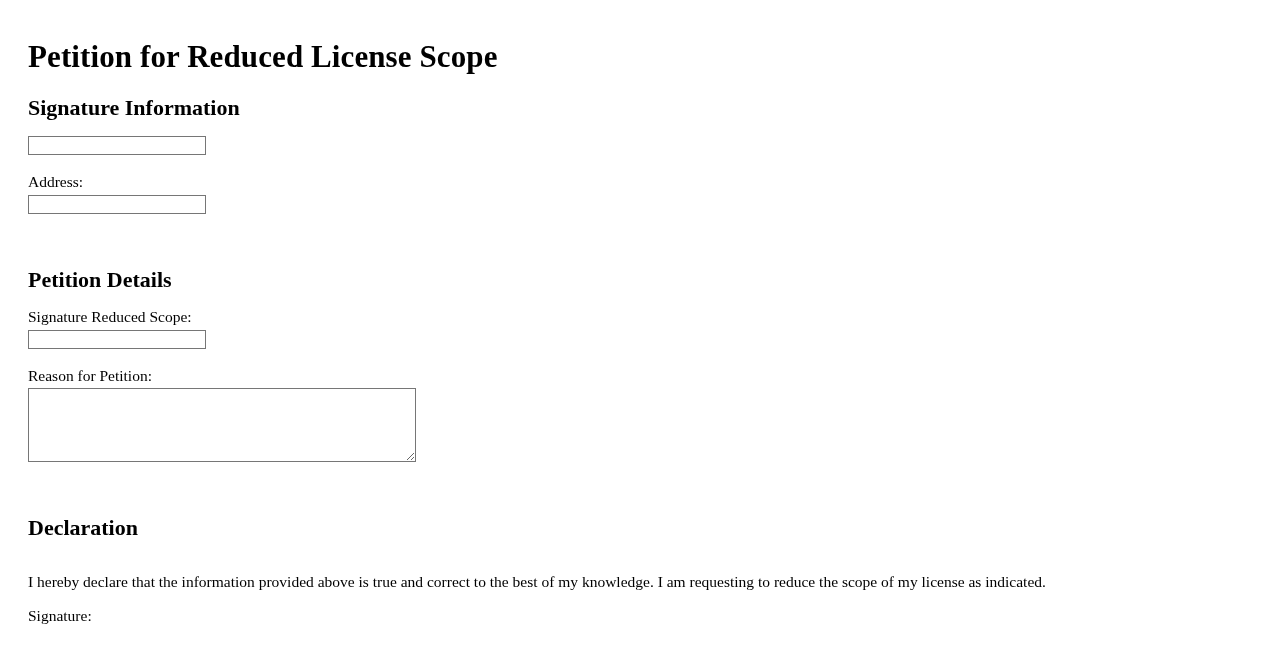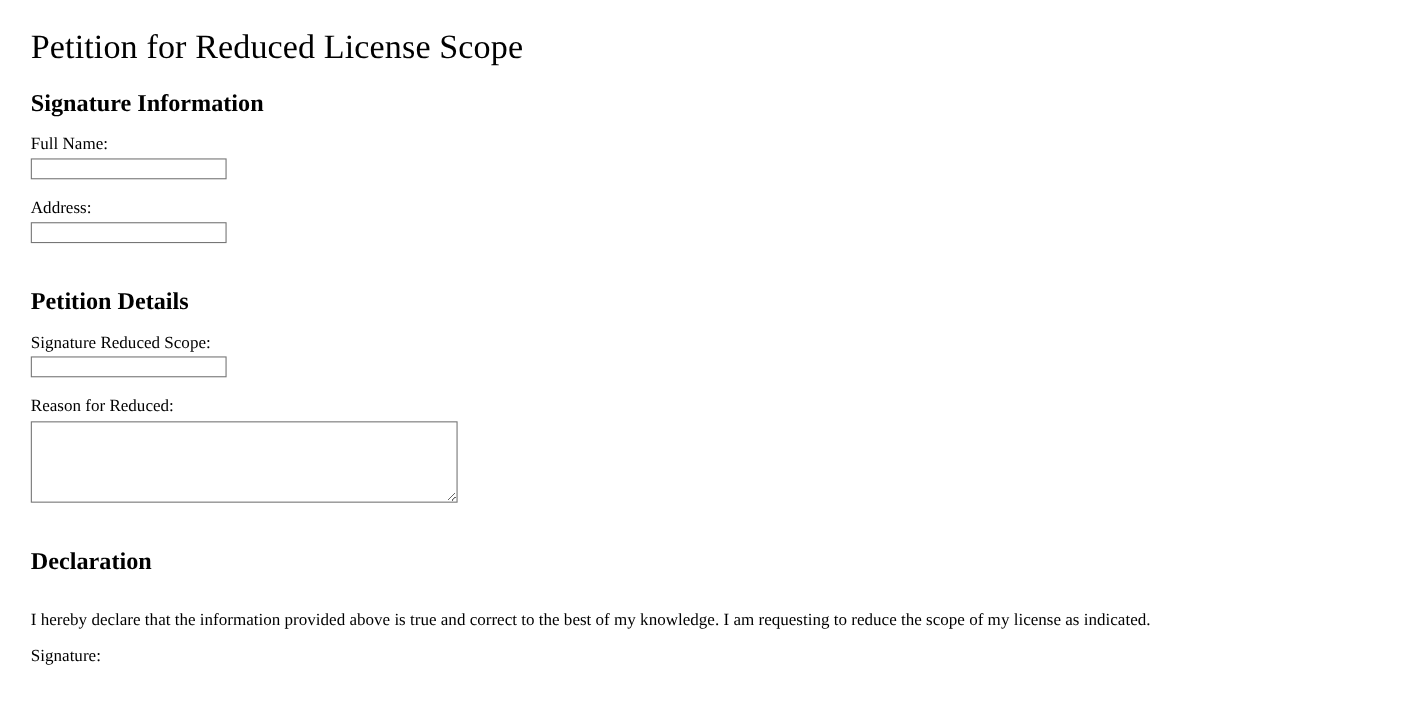--- a/index.html
+++ b/index.html
@@ -13,33 +13,33 @@
     font-family: "Liberation Serif", "DejaVu Serif", serif;
     color: #000000;
     overflow: hidden;
   }
   .page {
     padding: 16px 28px 0 28px;
     box-sizing: border-box;
   }
   h1.doc-title {
     font-size: 31px;
-    font-weight: normal;
-    margin: 10px 0 22px 0;
+    font-weight: bold;
+    margin: 24px 0 22px 0;
     line-height: 1.1;
     letter-spacing: 0.1px;
   }
   h2.section-title {
     font-size: 22px;
     font-weight: bold;
     margin: 22px 0 16px 0;
     line-height: 1.1;
   }
   h2.section-title.spaced-top {
-    margin-top: 41px;
+    margin-top: 54px;
   }
   .field {
     margin: 0 0 18px 0;
   }
   .field-label {
     display: block;
     font-size: 15.5px;
     line-height: 1.2;
     margin-bottom: 3px;
   }
@@ -84,39 +84,38 @@
 </head>
 <body>
 
 <div class="page">
 
   <h1 class="doc-title">Petition for Reduced License Scope</h1>
 
   <h2 class="section-title">Signature Information</h2>
 
   <div class="field">
-    <label class="field-label">Full Name:</label>
     <input class="text-input" type="text" placeholder="" style="">
   </div>
 
   <div class="field">
     <label class="field-label">Address:</label>
     <input class="text-input" type="text" placeholder="" style="">
   </div>
 
 
   <h2 class="section-title spaced-top">Petition Details</h2>
 
   <div class="field">
     <label class="field-label">Signature Reduced Scope:</label>
     <input class="text-input" type="text" placeholder="" style="">
   </div>
 
   <div class="field">
-    <label class="field-label">Reason for Reduced:</label>
+    <label class="field-label">Reason for Petition:</label>
     <textarea class="text-area" placeholder="" style=""></textarea>
   </div>
 
   <h2 class="section-title spaced-top">Declaration</h2>
 
   <p class="declaration-text">I hereby declare that the information provided above is true and correct to the best of my knowledge. I am requesting to reduce the scope of my license as indicated.</p>
 
   <div class="signature-row">Signature:</div>
 
 </div>

